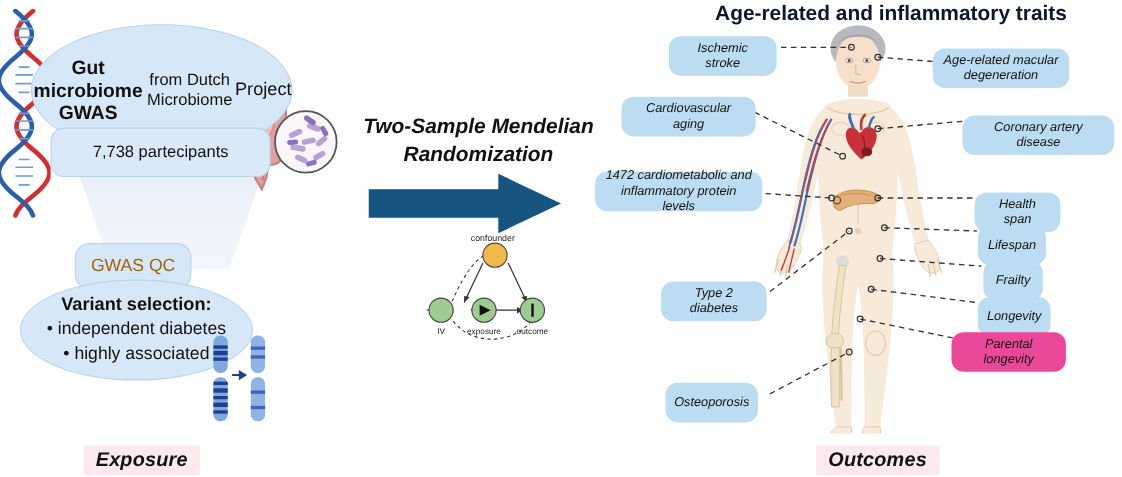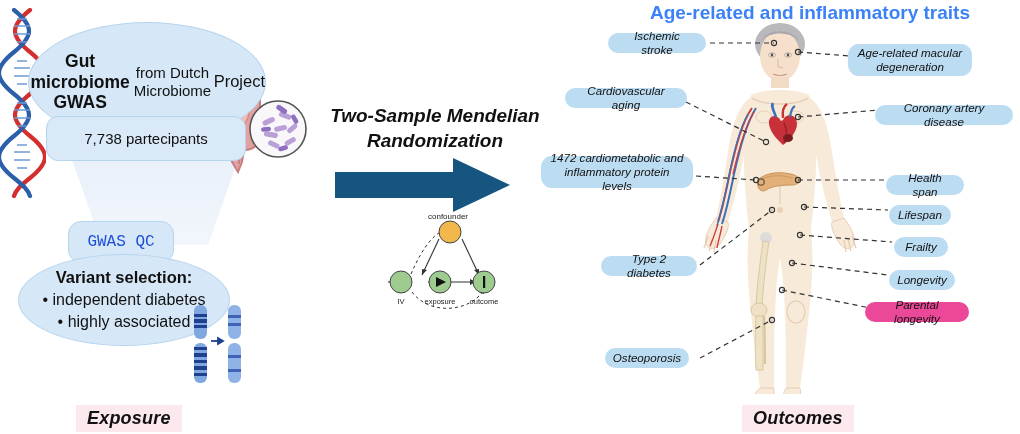--- a/index.html
+++ b/index.html
@@ -20,43 +20,43 @@
   .ell-main .l1{font-size:17.5px;font-weight:bold;color:#111;}
   .ell-main .l2{font-size:15px;color:#111;}
   .ell-main .l3{font-size:16.5px;color:#111;}
 
   .band-part{position:absolute;left:46px;top:116px;width:198px;height:43px;
     background:#d9e9f8;border:1.2px solid #b5d4ee;border-radius:12px;
     display:flex;align-items:center;justify-content:center;font-size:15px;color:#111;}
 
   .pill-qc{position:absolute;left:68px;top:221px;width:104px;height:40px;
     background:#d6e8f7;border:1.4px solid #b5d4ee;border-radius:13px;
-    display:flex;align-items:center;justify-content:center;font-size:16px;color:#1d4ed8;font-family:Liberation Mono, monospace;}
+    display:flex;align-items:center;justify-content:center;font-size:16px;color:#a16207;}
 
   .ell-var{position:absolute;left:18px;top:254px;width:210px;height:90px;
     background:#d6e8f7;border:1.4px solid #b5d4ee;border-radius:50%;}
   .ell-var .vtitle{position:absolute;left:0;top:13px;width:100%;text-align:center;
     font-size:16.5px;font-weight:bold;color:#111;}
   .ell-var .vb1{position:absolute;left:0;top:36px;width:100%;text-align:center;font-size:16px;color:#111;}
   .ell-var .vb2{position:absolute;left:0;top:58px;width:100%;text-align:center;font-size:16px;color:#111;}
 
   .tag{position:absolute;background:#fbe9ee;padding:3px 11px;
     font-size:18px;font-weight:bold;font-style:italic;color:#111;letter-spacing:.2px;}
 
   
   .mr-title{position:absolute;left:310px;top:104px;width:250px;text-align:center;
     font-size:19px;font-weight:bold;font-style:italic;color:#111;line-height:1.3;}
 
   
   .sec-title{position:absolute;left:600px;top:2px;width:420px;text-align:center;
-    font-size:19px;font-weight:bold;color:#3b82f6;}
+    font-size:19px;font-weight:bold;color:#0f172a;}
 
   .pill{position:absolute;background:#bcdcf2;border-radius:11px;
     font-size:11.6px;font-style:italic;color:#111;display:flex;align-items:center;
-    justify-content:center;text-align:center;line-height:1.22;padding:2px 9px;
+    justify-content:center;text-align:center;line-height:1.22;padding:18px 9px;
     box-sizing:border-box;}
 
   svg{display:block;}
 </style>
 </head>
 <body>
 
 <div id="canvas">
 
   <div class="funnel"></div>

